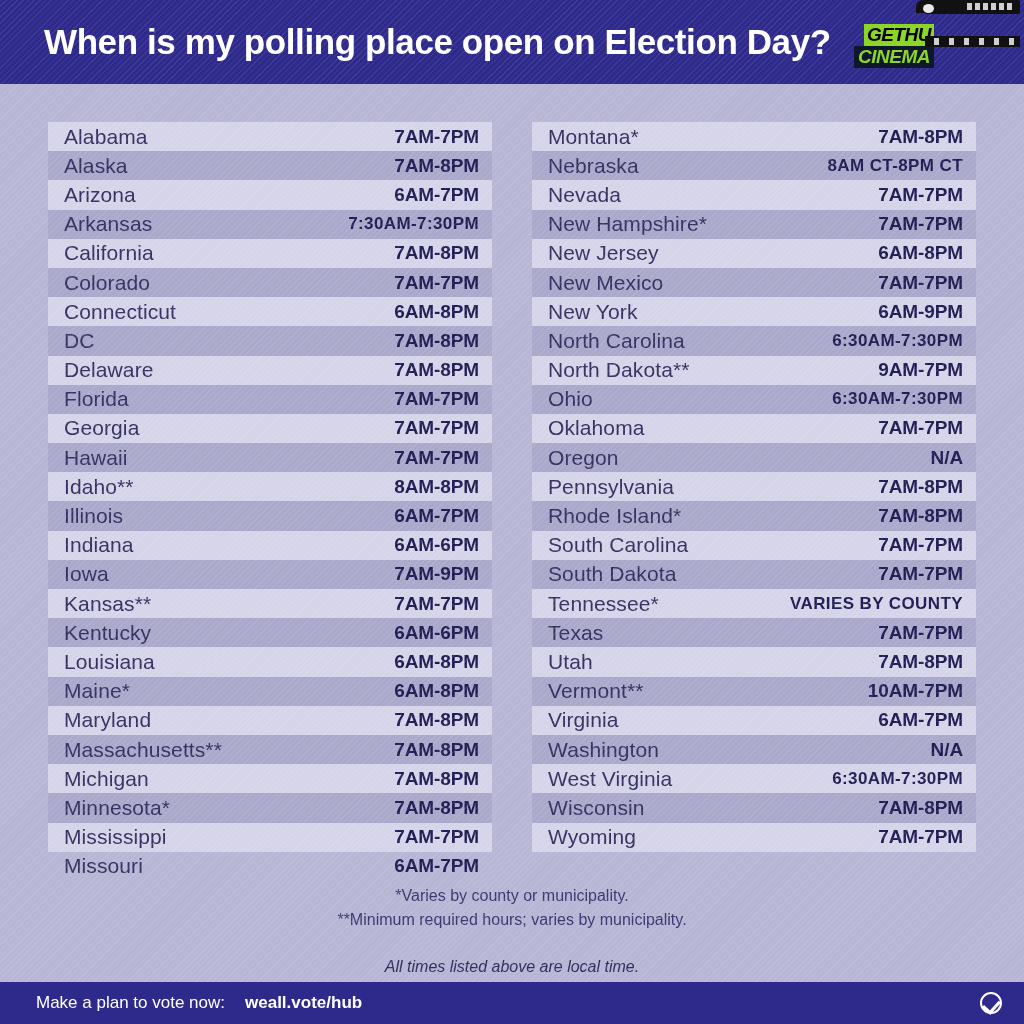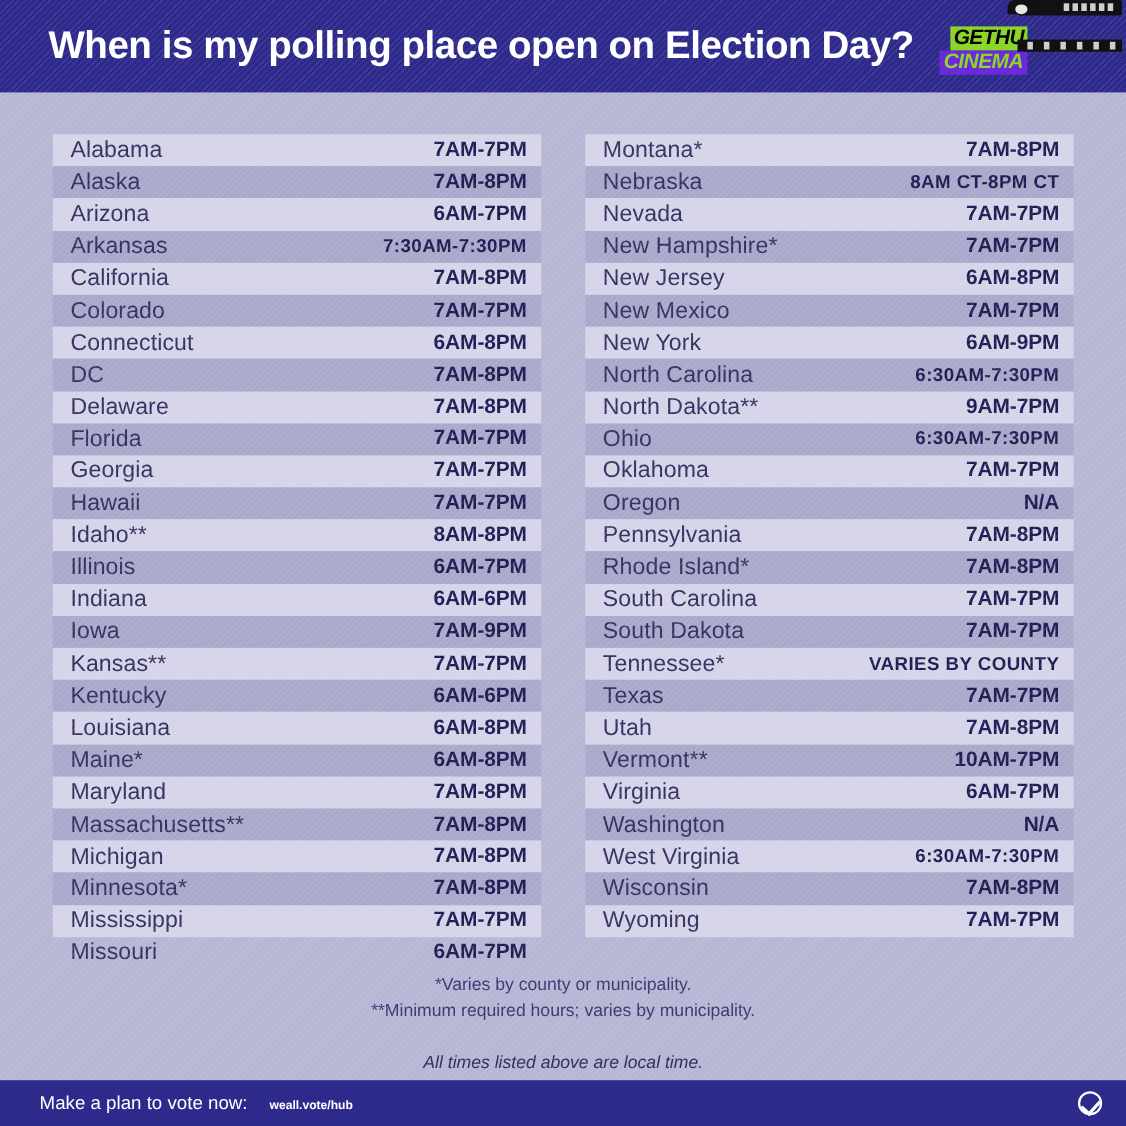--- a/index.html
+++ b/index.html
@@ -75,21 +75,21 @@
     display:flex; align-items:flex-end; height:24px;flex-direction:column;
   }
   .wm-gethu {
     background:#8cd62a; color:#000;
     font-weight:bold; font-size:19px;
     font-style:italic;
     display:flex; align-items:center;
     padding:0 3px; letter-spacing:-0.5px;
   }
   .wm-cinema {
-    background:#6d28d9; color:#8cd62a;
+    background:#0f172a; color:#8cd62a;
     font-weight:bold; font-size:19px;
     font-style:italic;
     display:flex; align-items:center;
     padding:0 4px; letter-spacing:-0.5px;
   }
   .wm-botstrip {
     position:absolute; right:4px; top:36px;
     width:95px; height:11px; background:#111;
   }
   .wm-botstrip i{
@@ -169,21 +169,21 @@
     display:flex; align-items:center;
     justify-content:space-between;
     padding:0 22px 0 36px;
     z-index:6;
   }
   .footer-text {
     color:#ffffff; font-size:17px;
     display:flex; align-items:baseline; gap:20px;
     white-space:nowrap;
   }
-  .footer-url { font-weight:bold; font-size:11px; }
+  .footer-url { font-weight:bold; font-size:17px; }
   .footer-logo {
     width:22px; height:22px; border-radius:50%;
     border:2.5px solid #ffffff;
     position:relative; flex:none;
   }
   .footer-logo::after{
     content:""; position:absolute;
     left:4px; top:3px;
     width:8px; height:13px;
     border:solid #ffffff;

